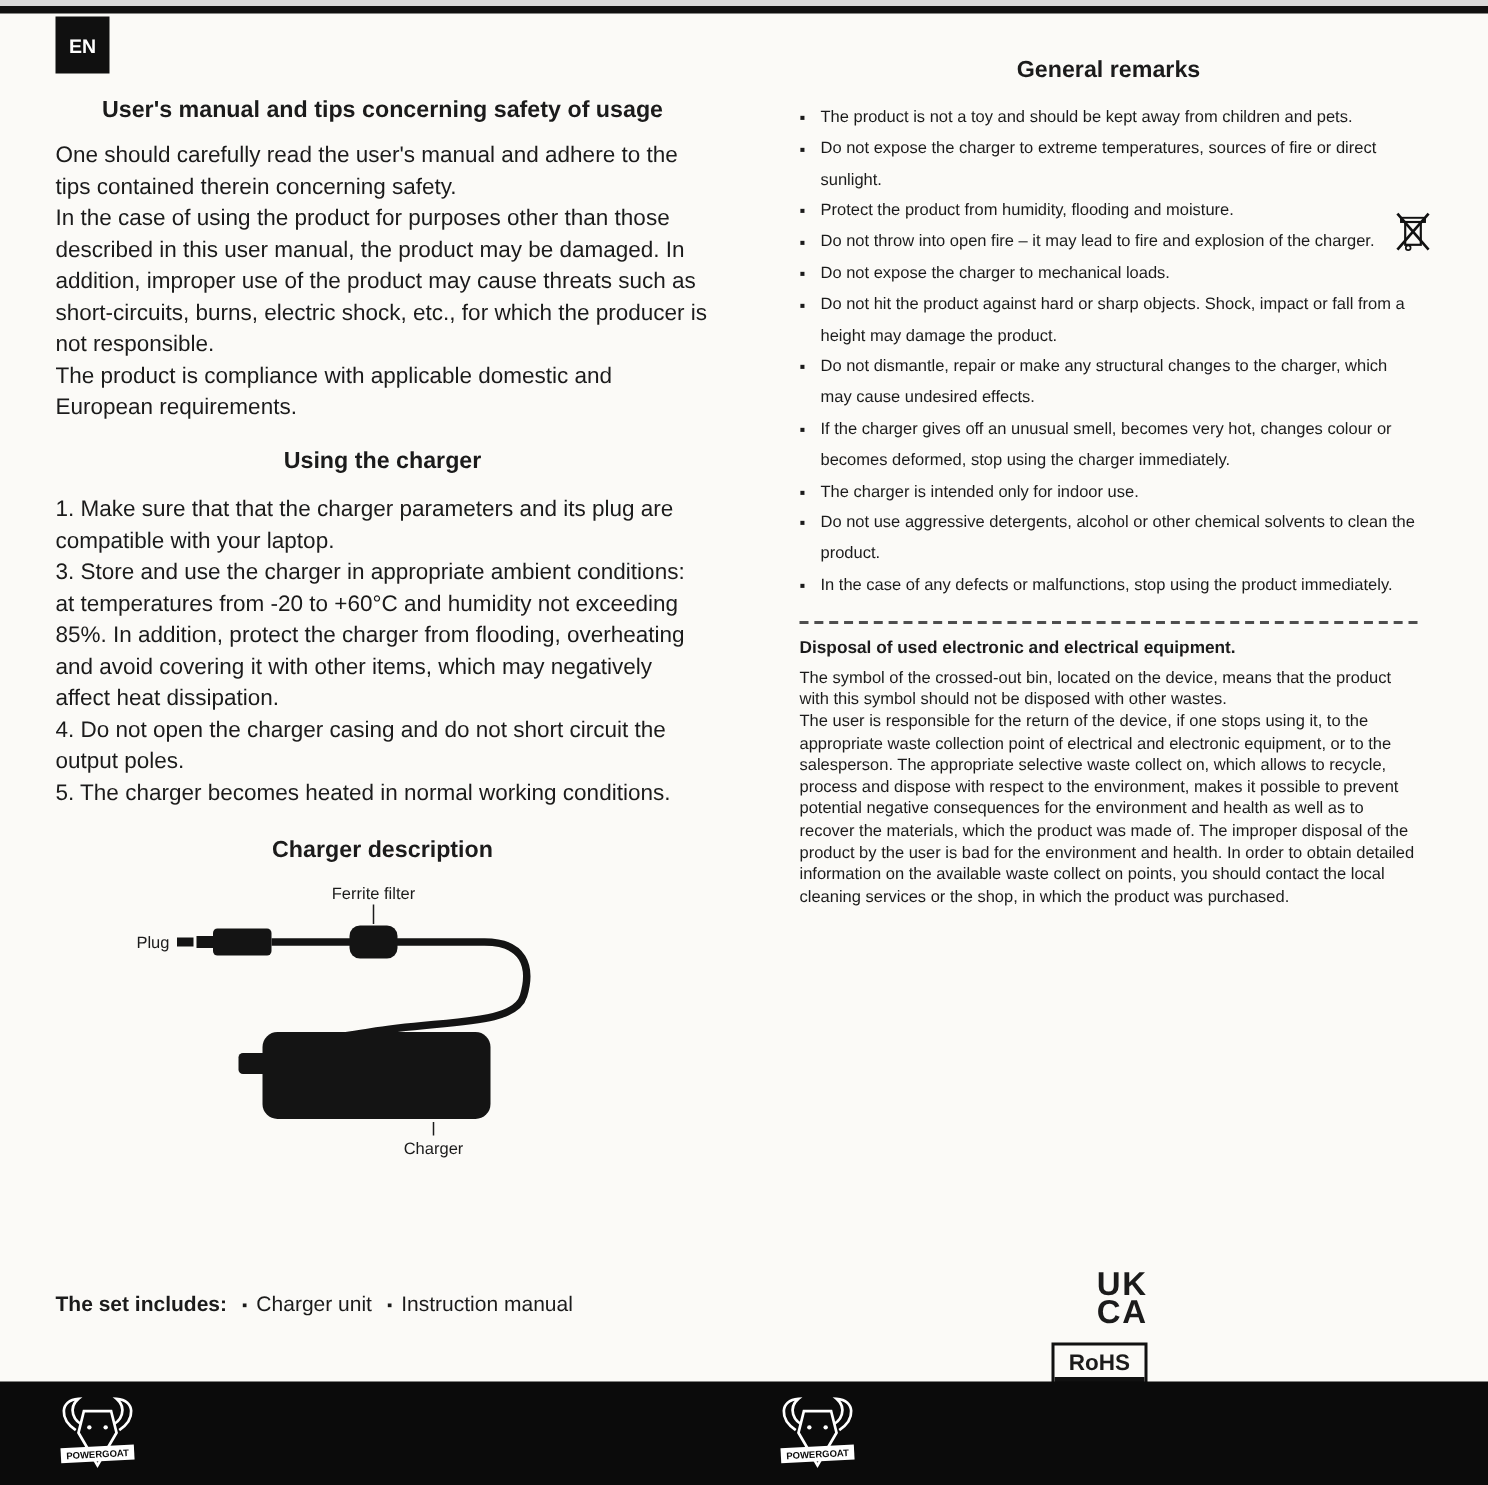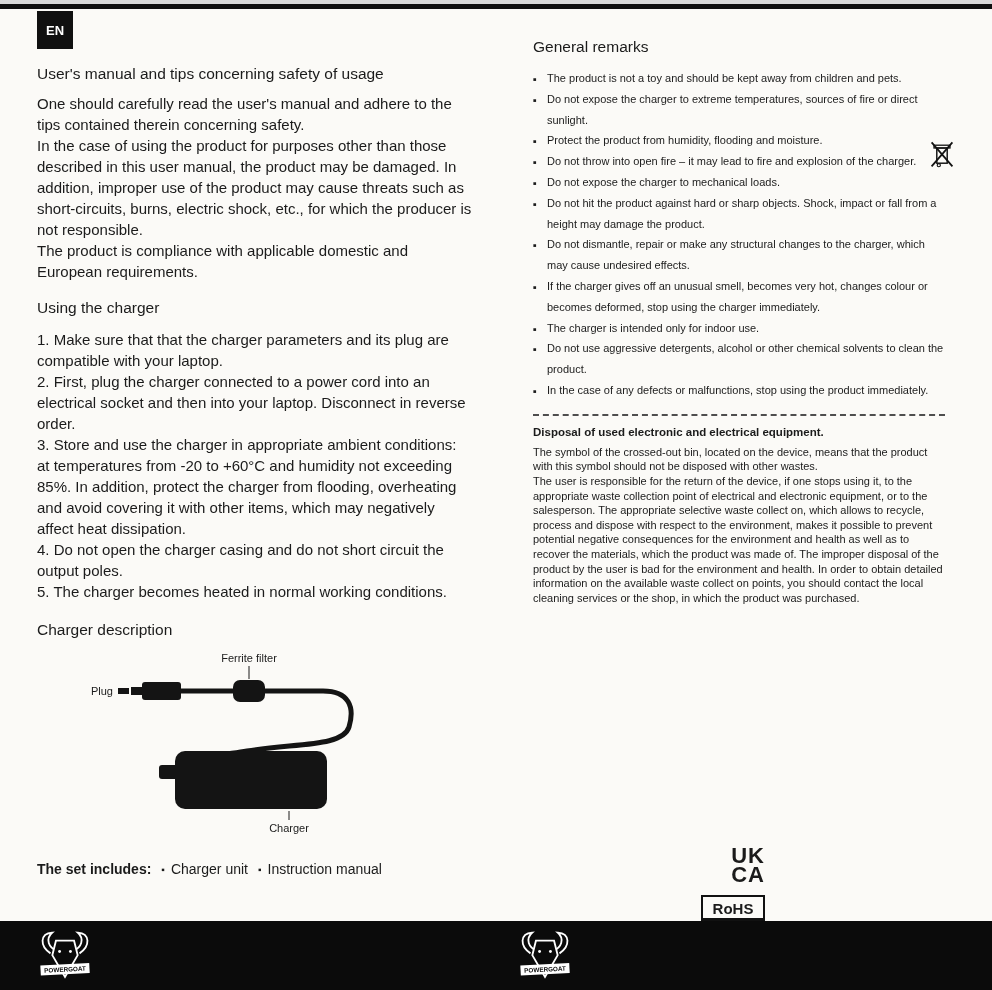--- a/index.html
+++ b/index.html
@@ -12,21 +12,21 @@
   .en-badge{
     position:absolute;top:7px;left:37px;width:36px;height:38px;background:#101010;
     color:#ffffff;font-weight:bold;font-size:13px;display:flex;align-items:center;justify-content:center;
   }
   .weee-top{position:absolute;top:136px;right:38px;}
 
   .col{position:absolute;}
   .col-left{left:37px;top:60px;width:436px;}
   .col-right{left:533px;top:33px;width:412px;}
 
-  .section-heading{font-size:15.5px;font-weight:normal;margin:0 0 10px 0;line-height:19px;}
+  .section-heading{font-size:15.5px;font-weight:bold;margin:0 0 10px 0;line-height:19px;text-align:center;}
   .para{font-size:15px;line-height:21px;white-space:pre-line;margin:0;}
 
   .steps{margin-top:12px;}
   .step{font-size:15px;line-height:21px;}
 
   .bullets{margin:0;}
   .bullet-item{position:relative;padding-left:14px;font-size:11px;line-height:20.8px;}
   .bullet-item::before{content:"▪";position:absolute;left:0;top:1px;font-size:11px;}
 
   .divider{border-top:2px dashed #4e4e4e;height:0;margin:13px 0 10px 0;}
@@ -74,21 +74,20 @@
 
   <div class="col col-left">
     <h3 class="section-heading">User's manual and tips concerning safety of usage</h3>
     <p class="para">One should carefully read the user's manual and adhere to the tips contained therein concerning safety.
 In the case of using the product for purposes other than those described in this user manual, the product may be damaged. In addition, improper use of the product may cause threats such as short-circuits, burns, electric shock, etc., for which the producer is not responsible.
 The product is compliance with applicable domestic and European requirements.</p>
 
     <h3 class="section-heading" style="margin-top:16px;">Using the charger</h3>
     <div class="steps">
         <div class="step">1. Make sure that that the charger parameters and its plug are compatible with your laptop.</div>
-        <div class="step">2. First, plug the charger connected to a power cord into an electrical socket and then into your laptop. Disconnect in reverse order.</div>
         <div class="step">3. Store and use the charger in appropriate ambient conditions: at temperatures from -20 to +60°C and humidity not exceeding 85%. In addition, protect the charger from flooding, overheating and avoid covering it with other items, which may negatively affect heat dissipation.</div>
         <div class="step">4. Do not open the charger casing and do not short circuit the output poles.</div>
         <div class="step">5. The charger becomes heated in normal working conditions.</div>
       </div>
 
     <h3 class="section-heading" style="margin-top:18px;">Charger description</h3>
 
     <div class="diagram-wrap">
       <svg width="340" height="188" viewBox="0 0 340 188">
         <text x="212" y="13" text-anchor="middle" font-size="11" fill="#1b1b1b">Ferrite filter</text>

